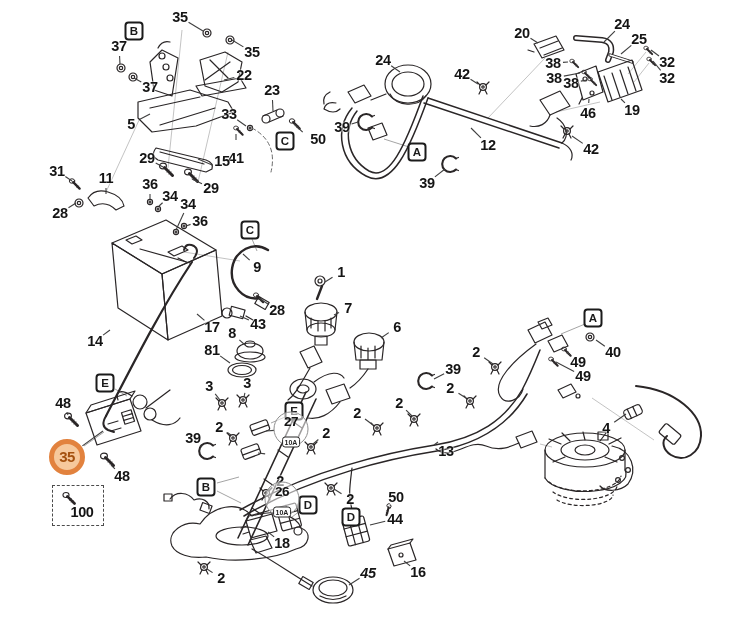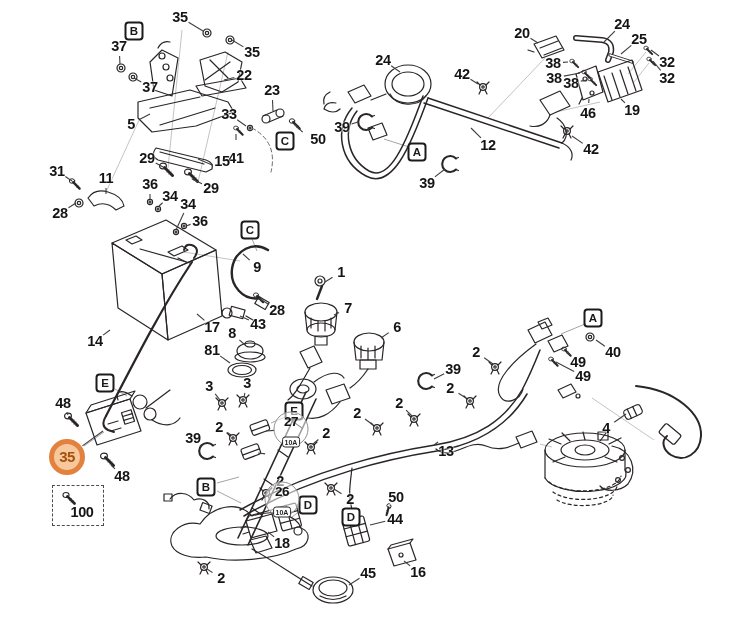--- a/index.html
+++ b/index.html
@@ -469,21 +469,21 @@
       <div class="part-label" style="left: 326px; top: 433px;">2</div>
       <div class="part-label" style="left: 399px; top: 403px;">2</div>
       <div class="part-label" style="left: 357px; top: 413px;">2</div>
       <div class="part-label" style="left: 446px; top: 451px;">13</div>
       <div class="part-label" style="left: 396px; top: 497px;">50</div>
       <div class="part-label" style="left: 395px; top: 519px;">44</div>
       <div class="part-label" style="left: 282px; top: 543px;">18</div>
       <div class="part-label" style="left: 280px; top: 481px;">2</div>
       <div class="part-label" style="left: 350px; top: 499px;">2</div>
       <div class="part-label" style="left: 418px; top: 572px;">16</div>
-      <div class="part-label" style="left: 368px; top: 573px;">45</div>
+      <div class="part-label" style="left: 368px; top: 573px; font-style: italic;">45</div>
       <div class="part-label" style="left: 221px; top: 578px;">2</div>
       <div class="part-label" style="left: 63px; top: 403px;">48</div>
       <div class="part-label" style="left: 122px; top: 476px;">48</div>
       <div class="part-label" style="left: 82px; top: 512px;">100</div>
       <div class="part-label" style="left: 613px; top: 352px;">40</div>
       <div class="part-label" style="left: 578px; top: 362px;">49</div>
       <div class="part-label" style="left: 583px; top: 376px;">49</div>
       <div class="part-label" style="left: 606px; top: 428px;">4</div>
       <div class="ref-box" style="left: 134px; top: 31px;">B</div>
       <div class="ref-box" style="left: 285px; top: 141px;">C</div>

